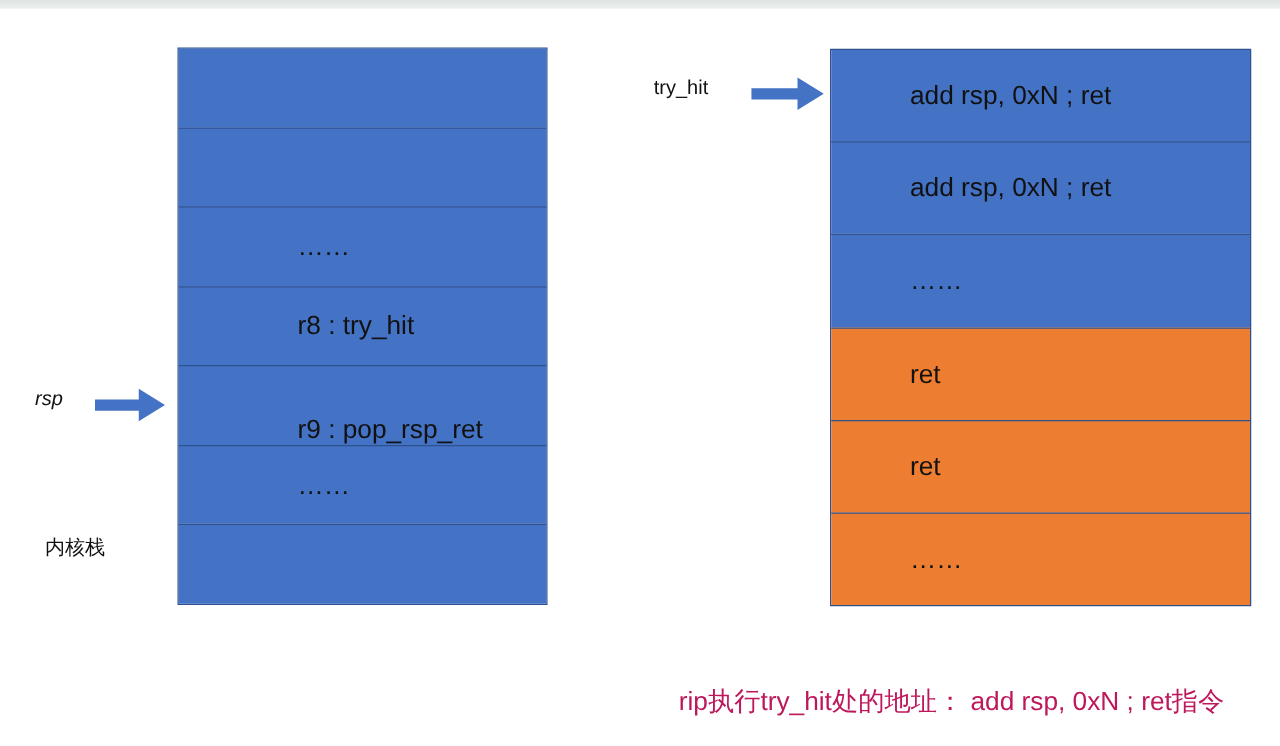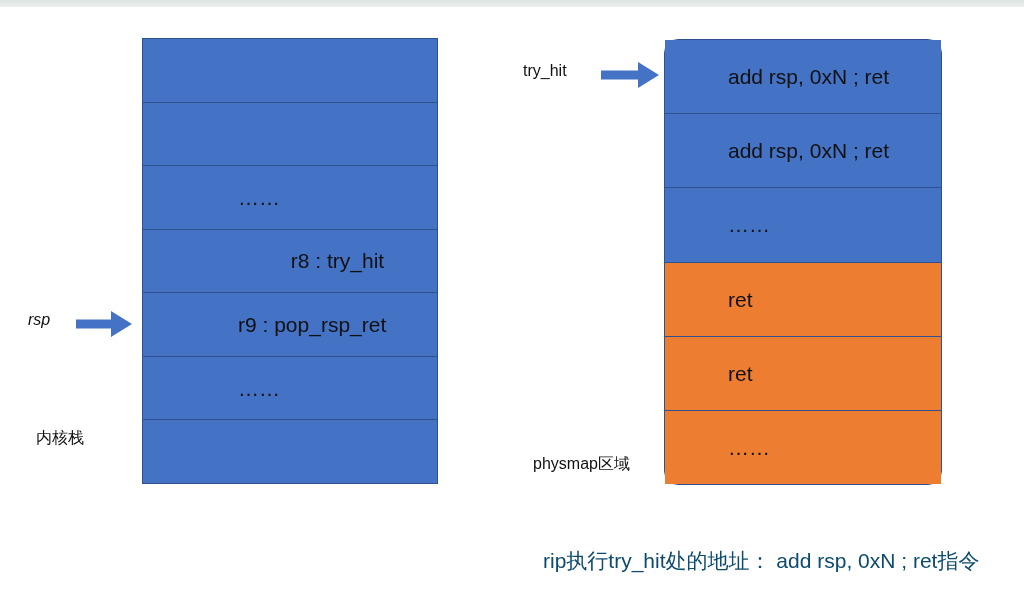--- a/index.html
+++ b/index.html
@@ -46,21 +46,21 @@
   .right-stack .cell { padding-left: 63px; }
   .lbl {
     position: absolute;
     font-size: 16px;
     color: #111111;
     white-space: nowrap;
   }
   .caption {
     position: absolute;
     font-size: 21px;
-    color: #0c4a6e;
+    color: #be185d;
     white-space: nowrap;
   }
   .arrow { position: absolute; }
   .arrow path { fill: var(--blue, #4472C4); }
 </style>
 </head>
 <body>
 
 <div class="canvas">
 
@@ -69,35 +69,35 @@
   <div class="stack left-stack" style="left:142px; top:38px; width:296px; height:446px;">
     <div class="cell" style="background: rgb(68, 114, 196);">
         <span></span>
       </div>
     <div class="cell" style="background: rgb(68, 114, 196);">
         <span></span>
       </div>
     <div class="cell" style="background: rgb(68, 114, 196);">
         <span>……</span>
       </div>
-    <div class="cell" style="background: rgb(68, 114, 196); justify-content: center;">
+    <div class="cell" style="background: rgb(68, 114, 196);">
         <span>r8 : try_hit</span>
       </div>
-    <div class="cell" style="background: rgb(68, 114, 196);">
+    <div class="cell" style="background: rgb(68, 114, 196); align-items: flex-end;">
         <span>r9 : pop_rsp_ret</span>
       </div>
     <div class="cell" style="background: rgb(68, 114, 196);">
         <span>……</span>
       </div>
     <div class="cell" style="background: rgb(68, 114, 196);">
         <span></span>
       </div>
   </div>
 
-  <div class="stack right-stack" style="left:664px; top:39px; width:278px; height:446px;border-radius:14px;">
+  <div class="stack right-stack" style="left:664px; top:39px; width:337px; height:446px;">
     <div class="cell" style="background: rgb(68, 114, 196);">
         <span>add rsp, 0xN ; ret</span>
       </div>
     <div class="cell" style="background: rgb(68, 114, 196);">
         <span>add rsp, 0xN ; ret</span>
       </div>
     <div class="cell" style="background: rgb(68, 114, 196);">
         <span>……</span>
       </div>
     <div class="cell" style="background: rgb(237, 125, 49);">
@@ -115,17 +115,16 @@
   <svg class="arrow" style="left:76px; top:310px;" width="57" height="28" viewBox="0 0 57 28">
     <path d="M0 9.5 H35 V1 L56 14 L35 27 V18.5 H0 Z"></path>
   </svg>
 
   <div class="lbl" style="left:523px; top:62px;">try_hit</div>
   <svg class="arrow" style="left:601px; top:61px;" width="59" height="28" viewBox="0 0 59 28">
     <path d="M0 9.5 H37 V1 L58 14 L37 27 V18.5 H0 Z"></path>
   </svg>
 
   <div class="lbl" style="left:36px; top:428px;">内核栈</div>
-  <div class="lbl" style="left:533px; top:454px;">physmap区域</div>
 
   <div class="caption" style="left:543px; top:547px;">rip执行try_hit处的地址： add rsp, 0xN ; ret指令</div>
 
 </div>
 
 </body></html>

